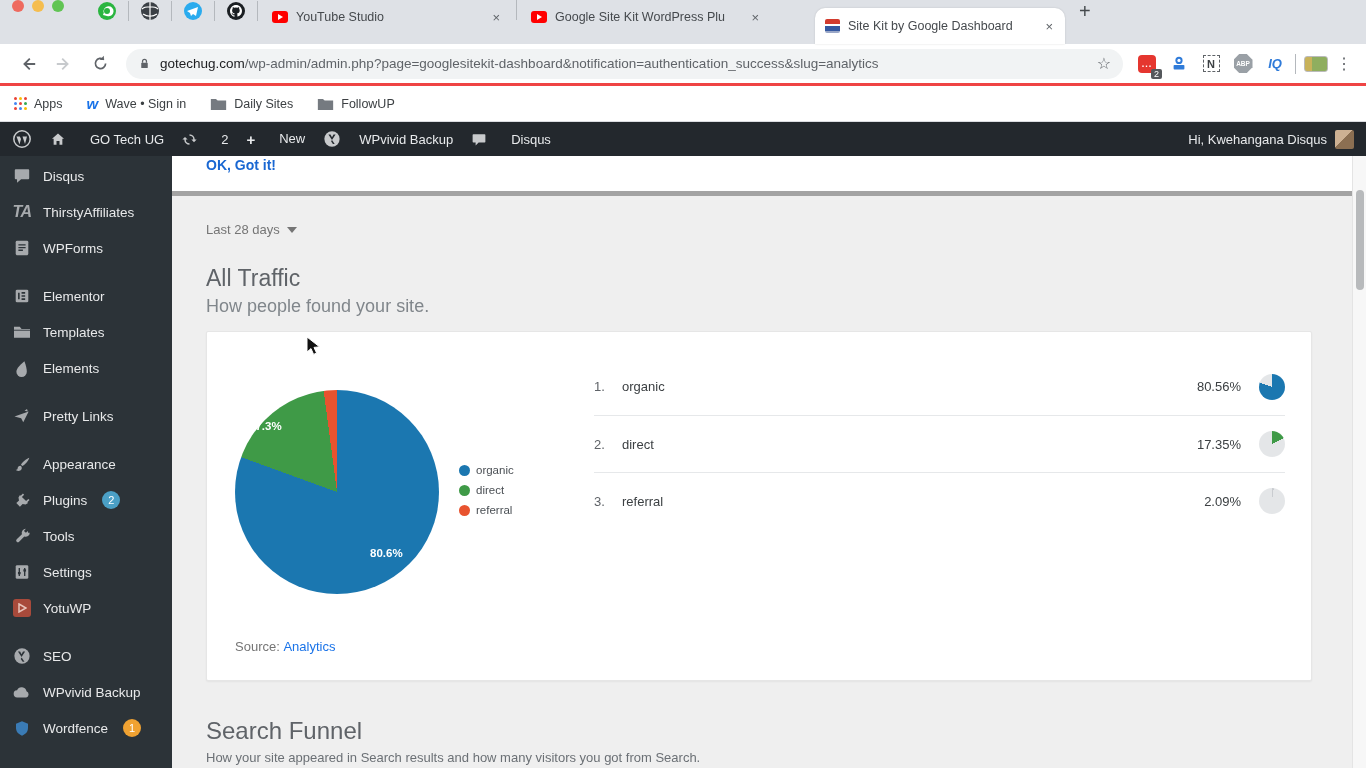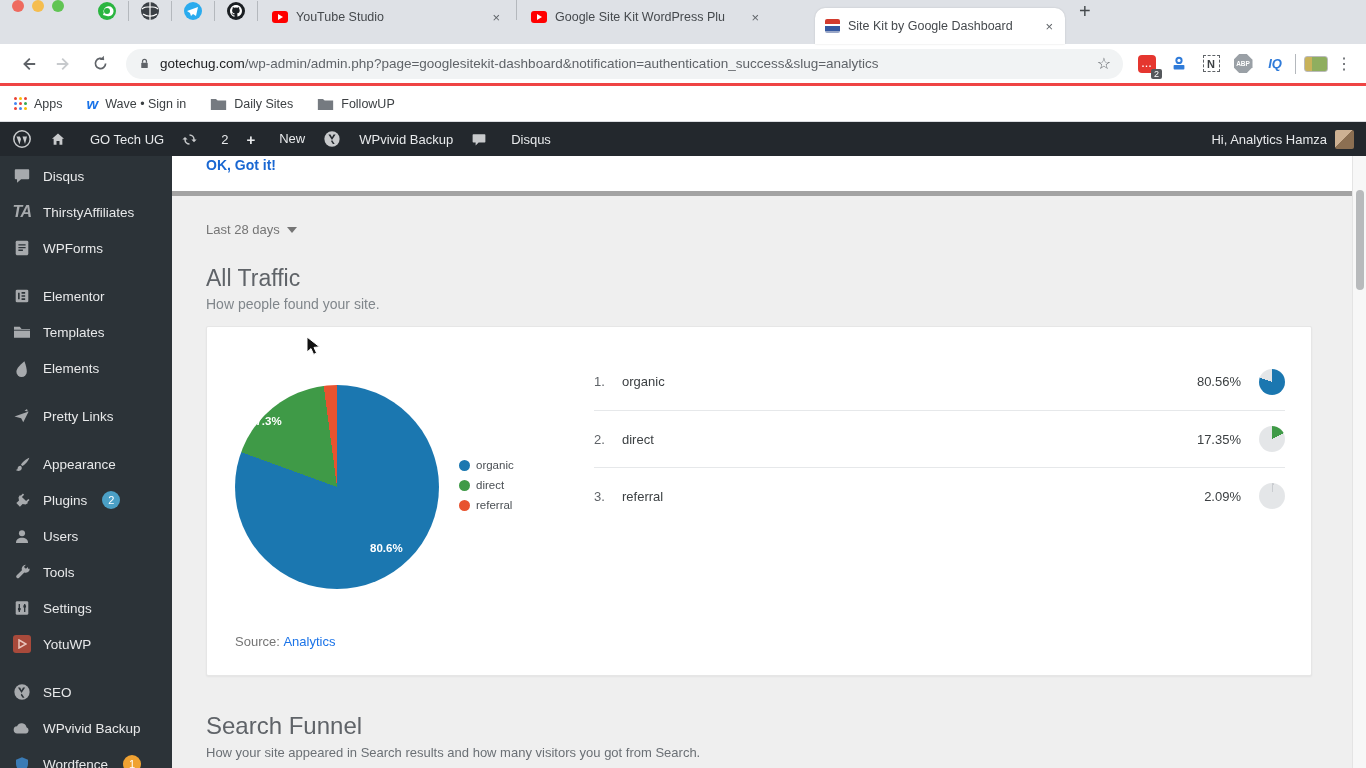--- a/index.html
+++ b/index.html
@@ -68,21 +68,21 @@
   
   .content { flex:1; background:#efefef; position:relative; }
   .notice { height:40px; background:#fff; border-bottom:5px solid #a3a3a3; overflow:hidden; }
   .notice a { display:inline-block; margin:-4px 0 0 34px; color:#1967d2; font-weight:bold; font-size:14px; text-decoration:none; }
   .page { padding:0 54px 0 34px; }
   .page-head { display:flex; align-items:baseline; justify-content:space-between; margin-top:26px; }
   .page-title { font-size:28px; color:#5f6368; font-weight:400; }
   .daterange { font-size:13px; color:#757575; display:flex; align-items:center; gap:7px; }
   .caret { width:0; height:0; border-left:5px solid transparent; border-right:5px solid transparent; border-top:6px solid #757575; }
   .sec-title { font-size:23px; color:#5f6368; font-weight:400; margin-top:28px; }
-  .sec-sub { font-size:14px; color:#80868b; margin-top:4px; }
+  .sec-sub { font-size:18px; color:#80868b; margin-top:4px; }
   .card { margin-top:14px; height:350px; background:#fff; border:1px solid #e6e6e6; border-radius:2px; box-shadow:0 1px 2px rgba(0,0,0,.05); position:relative; }
 
   .pie { position:absolute; left:28px; top:58px; width:204px; height:204px; border-radius:50%;
          background:conic-gradient(#1b77b0 0deg 290deg, #3f9a47 290deg 352.5deg, #e8532f 352.5deg 360deg); }
   .pie-label { position:absolute; color:#fff; font-size:11.5px; font-weight:bold; }
   .pl-direct { left:14px; top:30px; } .pl-organic { left:135px; top:157px; }
   .legend { position:absolute; left:252px; top:128px; }
   .legend-item { display:flex; align-items:center; gap:6px; height:20px; font-size:11.5px; color:#4a4f54; }
   .dot { width:11px; height:11px; border-radius:50%; flex:none; }
   .dot.blue{background:#1b77b0;} .dot.green{background:#3f9a47;} .dot.orange{background:#e8532f;}
@@ -295,21 +295,21 @@
     <span class="ab-item">
       <span>WPvivid Backup</span>
       </span>
     <span class="ab-item">
       <svg width="16" height="15" viewBox="0 0 20 20">
           <path d="M2.5 3h15a1 1 0 011 1v9a1 1 0 01-1 1H9.5l-4 4v-4h-3a1 1 0 01-1-1V4a1 1 0 011-1z" fill="#c8cacc"></path>
         </svg>
       <span>Disqus</span>
       </span>
     <span class="ab-right">
-      <span>Hi, Analytics Hamza</span>
+      <span>Hi, Kwehangana Disqus</span>
       <span class="avatar"></span>
       </span>
   </div>
 
   <div class="workspace">
     <aside class="sidebar">
 
       <div class="sb-item">
         <span class="sb-ico">
             <svg width="18" height="18" viewBox="0 0 20 20">
@@ -388,29 +388,20 @@
         <span>Appearance</span>
         </div>
       <div class="sb-item">
         <span class="sb-ico">
             <svg width="17" height="17" viewBox="0 0 20 20">
               <path d="M15.5 7.5V3.8h-2v3.7h-7V3.8h-2v3.7H3.3l.8 3.3 2.9 2v4.5h6v-4.5l2.9-2 .8-3.3z" fill="#a7aaad" transform="rotate(45 10 10)"></path>
             </svg>
           </span>
         <span>Plugins</span>
         <span class="badge teal">2</span>
-        </div>
-      <div class="sb-item">
-        <span class="sb-ico">
-            <svg width="16" height="17" viewBox="0 0 20 20">
-              <circle cx="10" cy="6" r="3.8" fill="#a7aaad"></circle>
-              <path d="M2.5 18c0-4.2 3.2-6.3 7.5-6.3s7.5 2.1 7.5 6.3z" fill="#a7aaad"></path>
-            </svg>
-          </span>
-        <span>Users</span>
         </div>
       <div class="sb-item">
         <span class="sb-ico">
             <svg width="17" height="17" viewBox="0 0 20 20">
               <path d="M18.5 5.5a4.8 4.8 0 01-6.4 4.6L6 16.2a2 2 0 11-2.8-2.9l6.1-6A4.8 4.8 0 0114 1l-2.3 2.4 2.3 2.3 2.4-2.3c.2.6.1 1.4.1 2.1z" fill="#a7aaad"></path>
             </svg>
           </span>
         <span>Tools</span>
         </div>
       <div class="sb-item">

